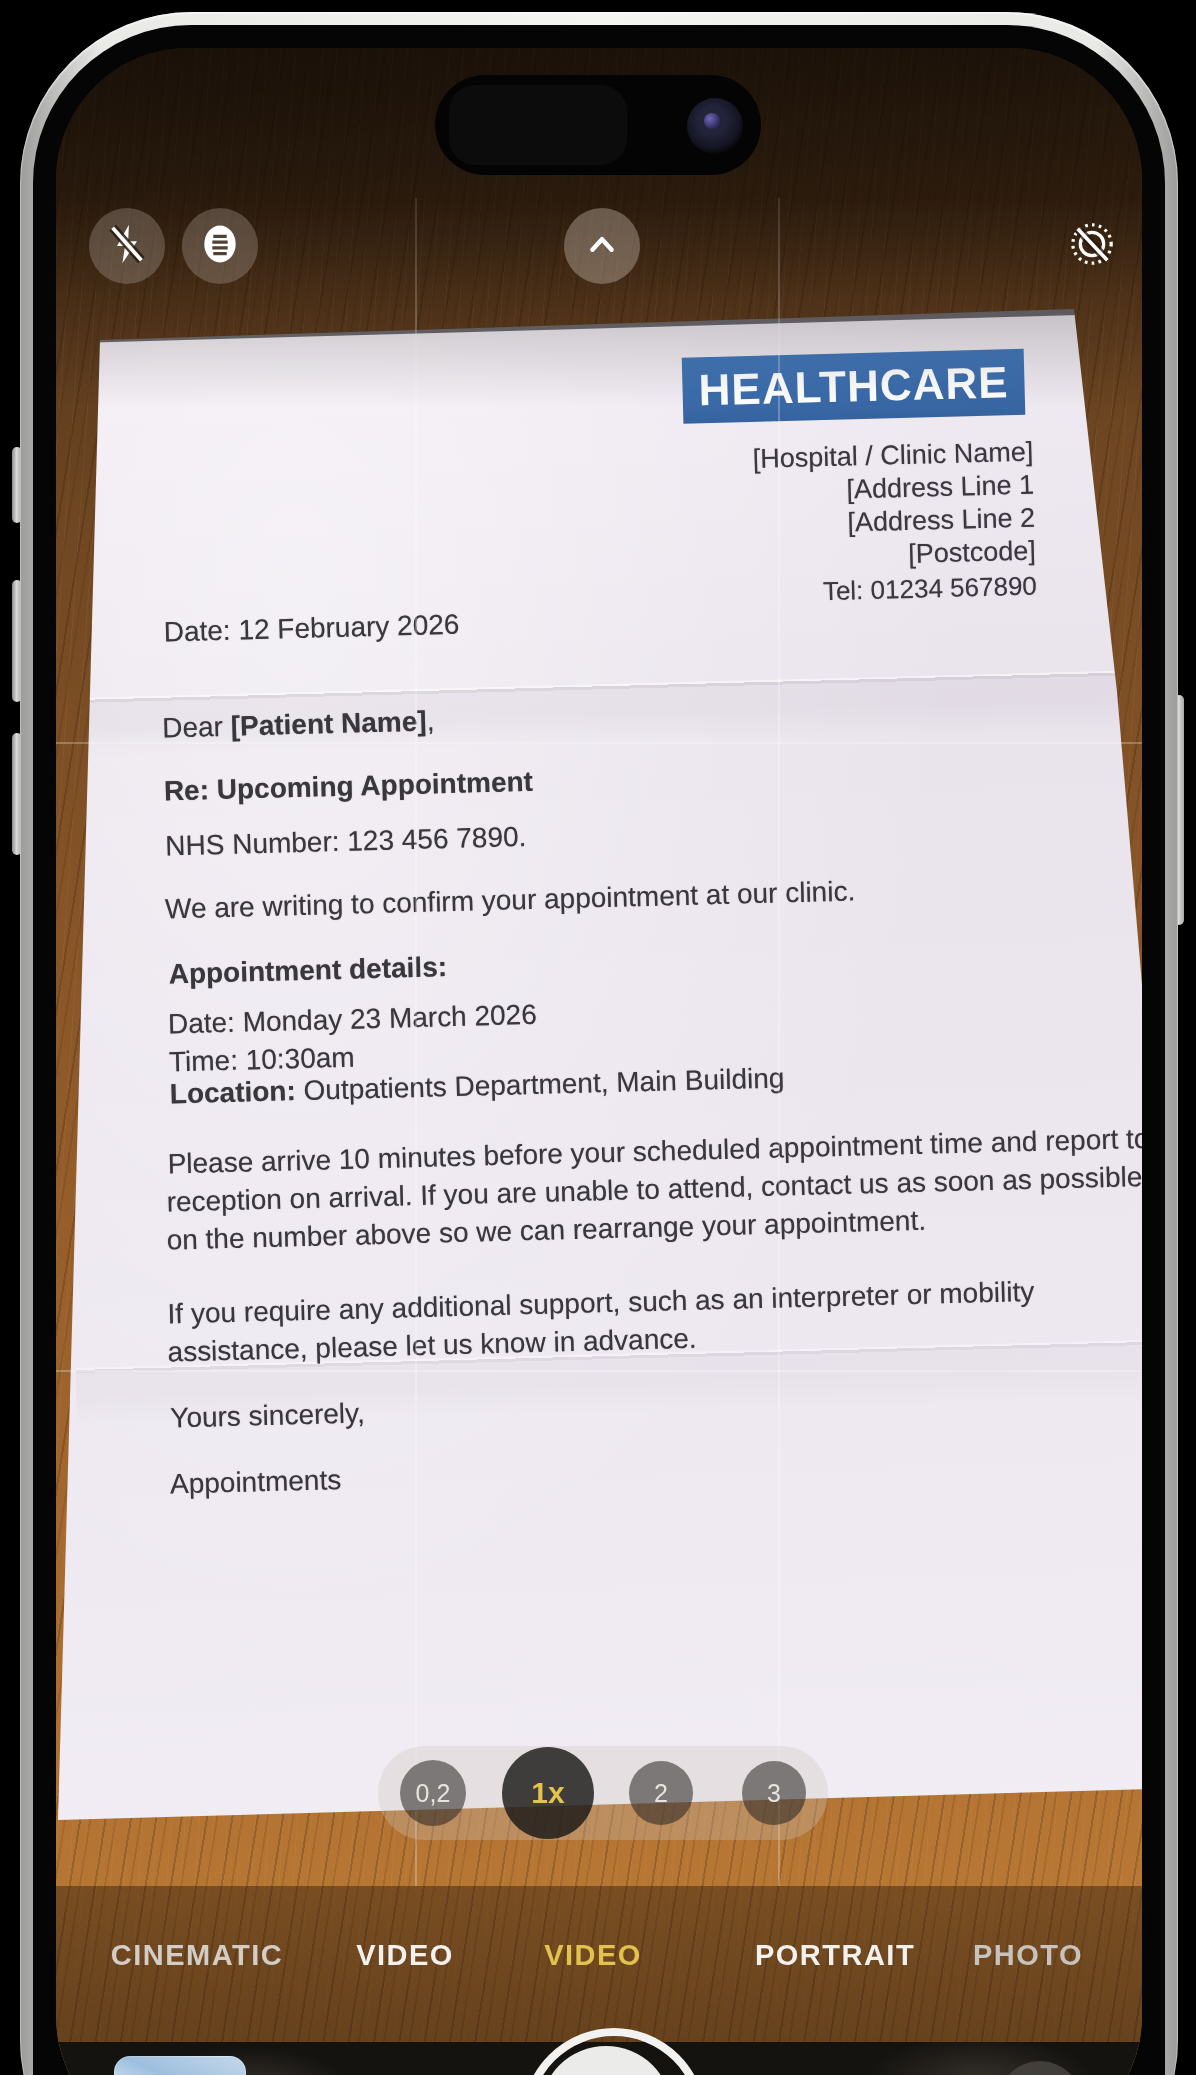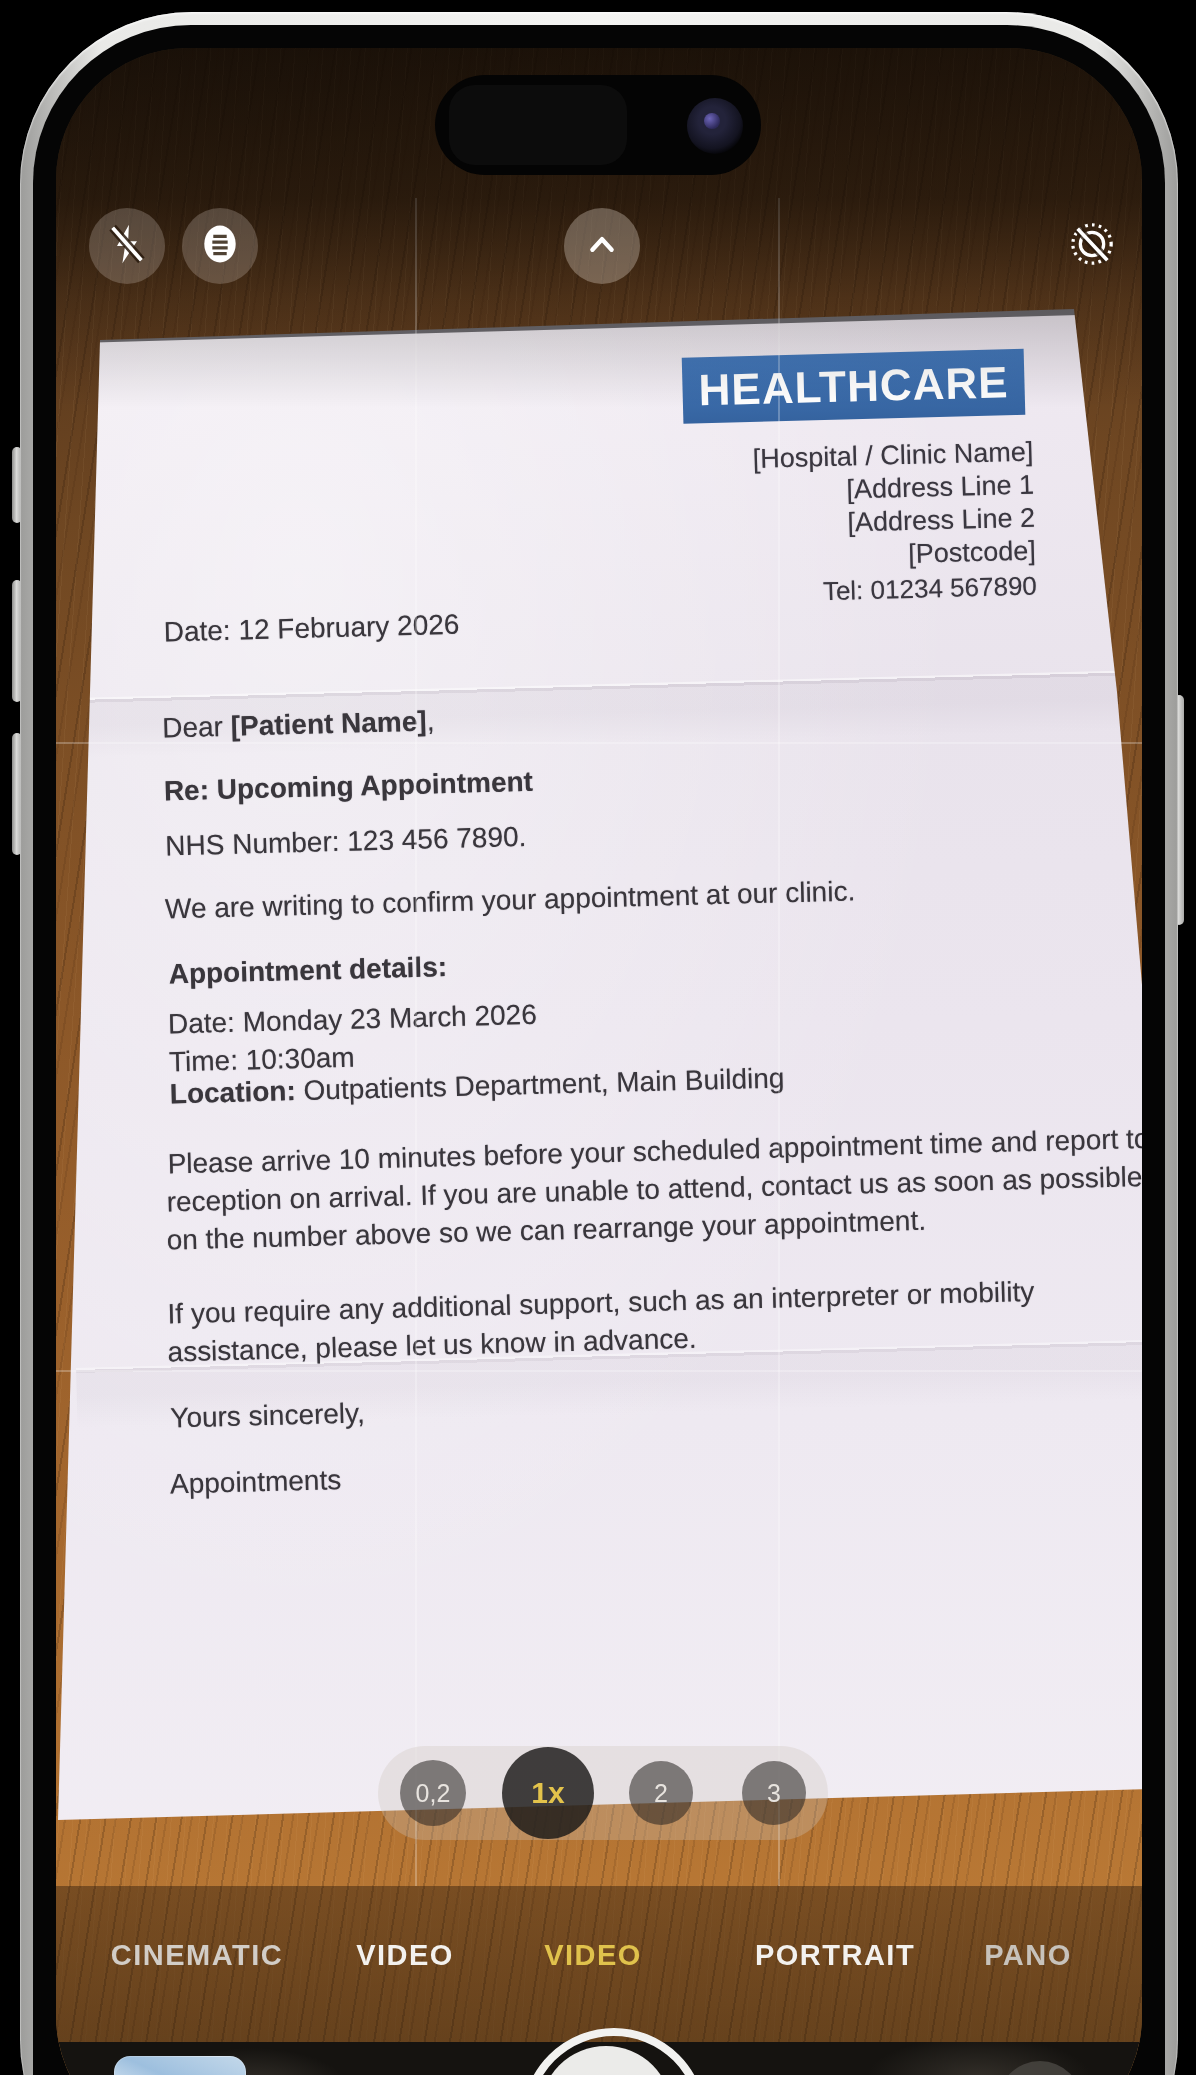--- a/index.html
+++ b/index.html
@@ -221,21 +221,21 @@
           <div class="zbtn active" style="left:170px">1x</div>
           <div class="zbtn small" style="left:283px;width:64px;height:64px">2</div>
           <div class="zbtn small" style="left:396px;width:64px;height:64px">3</div>
         </div>
 
         <div class="modes-band"></div>
         <div class="mode dim" style="left:141px">CINEMATIC</div>
         <div class="mode" style="left:349px">VIDEO</div>
         <div class="mode active" style="left:537px">VIDEO</div>
         <div class="mode" style="left:779px">PORTRAIT</div>
-        <div class="mode dim2" style="left:972px">PANO</div>
+        <div class="mode dim2" style="left:972px">PHOTO</div>
 
         <div class="bottom-area">
           <div class="thumb"></div>
           <div class="shutter-outer"></div>
           <div class="shutter-inner"></div>
           <div class="flip"></div>
         </div>
 
         <div class="island">
           <div class="sensor"></div>

